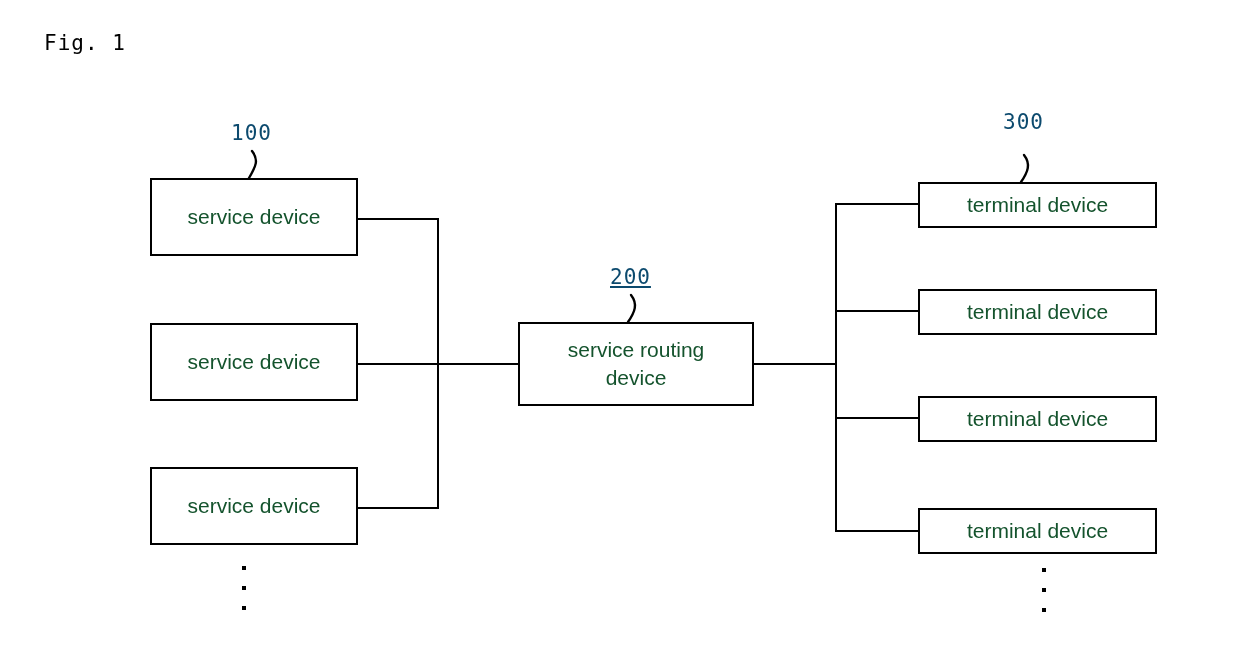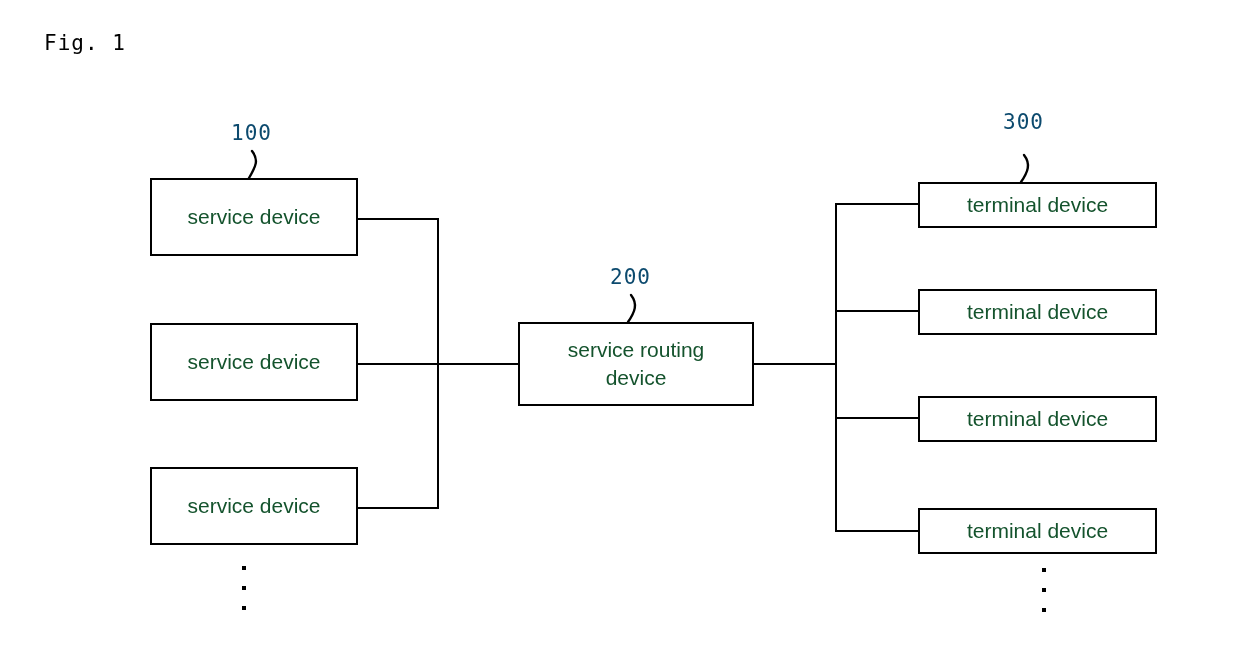--- a/index.html
+++ b/index.html
@@ -107,21 +107,21 @@
 
     <g stroke="#000000" stroke-width="2.4" fill="none" stroke-linecap="round">
       <path d="M 252 151 C 259 160, 256 166, 249 178"></path>
       <path d="M 631 295 C 638 304, 635 312, 628 322"></path>
       <path d="M 1024 155 C 1031 164, 1028 172, 1021 182"></path>
     </g>
   </svg>
 
   <div class="ref-num" style="left:231px; top:121px;">100</div>
 
-  <div class="ref-num" style="left:610px; top:265px;">200</div>
+  <div class="ref-num" style="left:610px; top:265px;text-decoration:underline;">200</div>
 
   <div class="ref-num" style="left:1003px; top:110px;">300</div>
 
   <div class="node-box" style="left:150px; top:178px; width:208px; height:78px;">
     <span class="node-label">service device</span>
   </div>
 
   <div class="node-box" style="left:150px; top:323px; width:208px; height:78px;">
     <span class="node-label">service device</span>
   </div>

